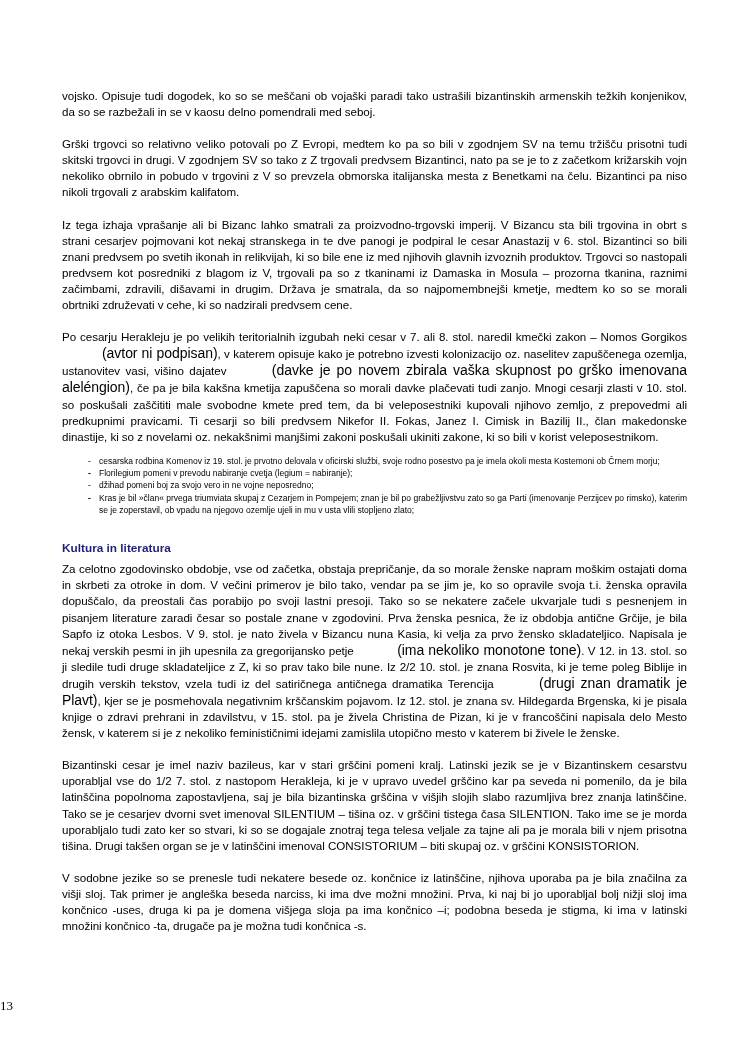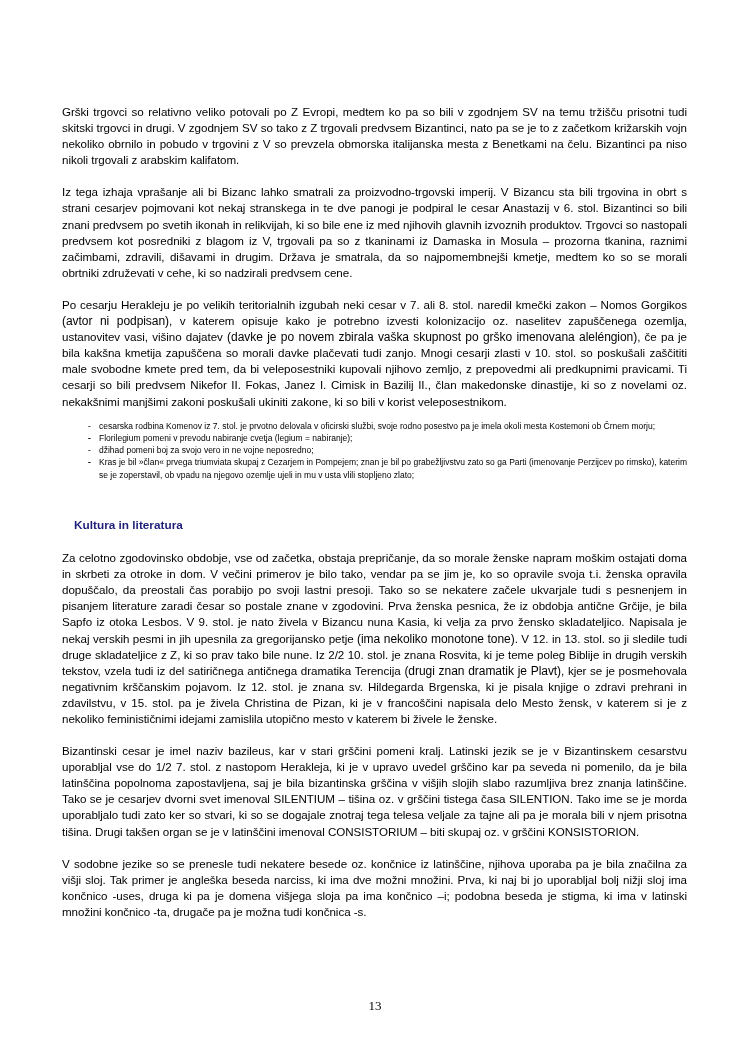--- a/index.html
+++ b/index.html
@@ -23,74 +23,76 @@
     }
     p.body {
       margin: 0;
       font-size: 11.6px;
       line-height: 16.1px;
       text-align: justify;
       letter-spacing: -0.05px;
     }
     .gap { height: 16px; }
     .small {
-      font-size: 12px;
+      font-size: 14px;
+      margin-left: 40px;
     }
     ul.notes {
       list-style: none;
       margin: 10px 0 0 0;
       padding: 0;
     }
     ul.notes li {
       position: relative;
       padding-left: 37px;
       font-size: 8.5px;
       line-height: 12.3px;
       text-align: justify;
     }
     ul.notes li .dash {
       position: absolute;
       left: 26px;
       top: 0;
     }
     h2.section {
-      margin: 12px;
+      margin: 0;
       font-size: 11.8px;
       font-weight: bold;
       color: #1f1f7a;
       line-height: 16px;
     }
     .page-number {
       position: absolute;
       left: 0;
       width: 750px;
       top: 998px;
-      text-align: center;
+      text-align: left;
       font-family: "Liberation Serif", serif;
       font-size: 13px;
       color: #000;
     }
   </style>
 </head>
 <body>
 
 <div class="page">
 
+  <p class="body">vojsko. Opisuje tudi dogodek, ko so se meščani ob vojaški paradi tako ustrašili bizantinskih armenskih težkih konjenikov, da so se razbežali in se v kaosu delno pomendrali med seboj.</p>
   <div class="gap"></div>
 
   <p class="body">Grški trgovci so relativno veliko potovali po Z Evropi, medtem ko pa so bili v zgodnjem SV na temu tržišču prisotni tudi skitski trgovci in drugi. V zgodnjem SV so tako z Z trgovali predvsem Bizantinci, nato pa se je to z začetkom križarskih vojn nekoliko obrnilo in pobudo v trgovini z V so prevzela obmorska italijanska mesta z Benetkami na čelu. Bizantinci pa niso nikoli trgovali z arabskim kalifatom.</p>
   <div class="gap"></div>
 
   <p class="body">Iz tega izhaja vprašanje ali bi Bizanc lahko smatrali za proizvodno-trgovski imperij. V Bizancu sta bili trgovina in obrt s strani cesarjev pojmovani kot nekaj stranskega in te dve panogi je podpiral le cesar Anastazij v 6. stol. Bizantinci so bili znani predvsem po svetih ikonah in relikvijah, ki so bile ene iz med njihovih glavnih izvoznih produktov. Trgovci so nastopali predvsem kot posredniki z blagom iz V, trgovali pa so z tkaninami iz Damaska in Mosula – prozorna tkanina, raznimi začimbami, zdravili, dišavami in drugim. Država je smatrala, da so najpomembnejši kmetje, medtem ko so se morali obrtniki združevati v cehe, ki so nadzirali predvsem cene.</p>
   <div class="gap"></div>
 
   <p class="body"><span>Po cesarju Herakleju je po velikih teritorialnih izgubah neki cesar v 7. ali 8. stol. naredil kmečki zakon – Nomos Gorgikos </span><span class="small">(avtor ni podpisan)</span><span>, v katerem opisuje kako je potrebno izvesti kolonizacijo oz. naselitev zapuščenega ozemlja, ustanovitev vasi, višino dajatev </span><span class="small">(davke je po novem zbirala vaška skupnost po grško imenovana aleléngion)</span><span>, če pa je bila kakšna kmetija zapuščena so morali davke plačevati tudi zanjo. Mnogi cesarji zlasti v 10. stol. so poskušali zaščititi male svobodne kmete pred tem, da bi veleposestniki kupovali njihovo zemljo, z prepovedmi ali predkupnimi pravicami. Ti cesarji so bili predvsem Nikefor II. Fokas, Janez I. Cimisk in Bazilij II., član makedonske dinastije, ki so z novelami oz. nekakšnimi manjšimi zakoni poskušali ukiniti zakone, ki so bili v korist veleposestnikom.</span></p>
 
   <ul class="notes">
-    <li><span class="dash">-</span><span>cesarska rodbina Komenov iz 7. stol. je prvotno delovala v oficirski službi, svoje rodno posestvo pa je imela okoli mesta Kostemoni ob Črnem morju;</span></li>
+    <li><span class="dash">-</span><span>cesarska rodbina Komenov iz 19. stol. je prvotno delovala v oficirski službi, svoje rodno posestvo pa je imela okoli mesta Kostemoni ob Črnem morju;</span></li>
     <li><span class="dash">-</span></li>
     <li><span class="dash">-</span><span>Florilegium pomeni v prevodu nabiranje cvetja (legium = nabiranje);</span></li>
     <li><span class="dash">-</span><span>džihad pomeni boj za svojo vero in ne vojne neposredno;</span></li>
     <li><span class="dash">-</span></li>
     <li><span class="dash">-</span><span>Kras je bil »član« prvega triumviata skupaj z Cezarjem in Pompejem; znan je bil po grabežljivstvu zato so ga Parti (imenovanje Perzijcev po rimsko), katerim se je zoperstavil, ob vpadu na njegovo ozemlje ujeli in mu v usta vlili stopljeno zlato;</span></li>
   </ul>
 
   <div style="height:24px"></div>
 
   <h2 class="section">Kultura in literatura</h2>

